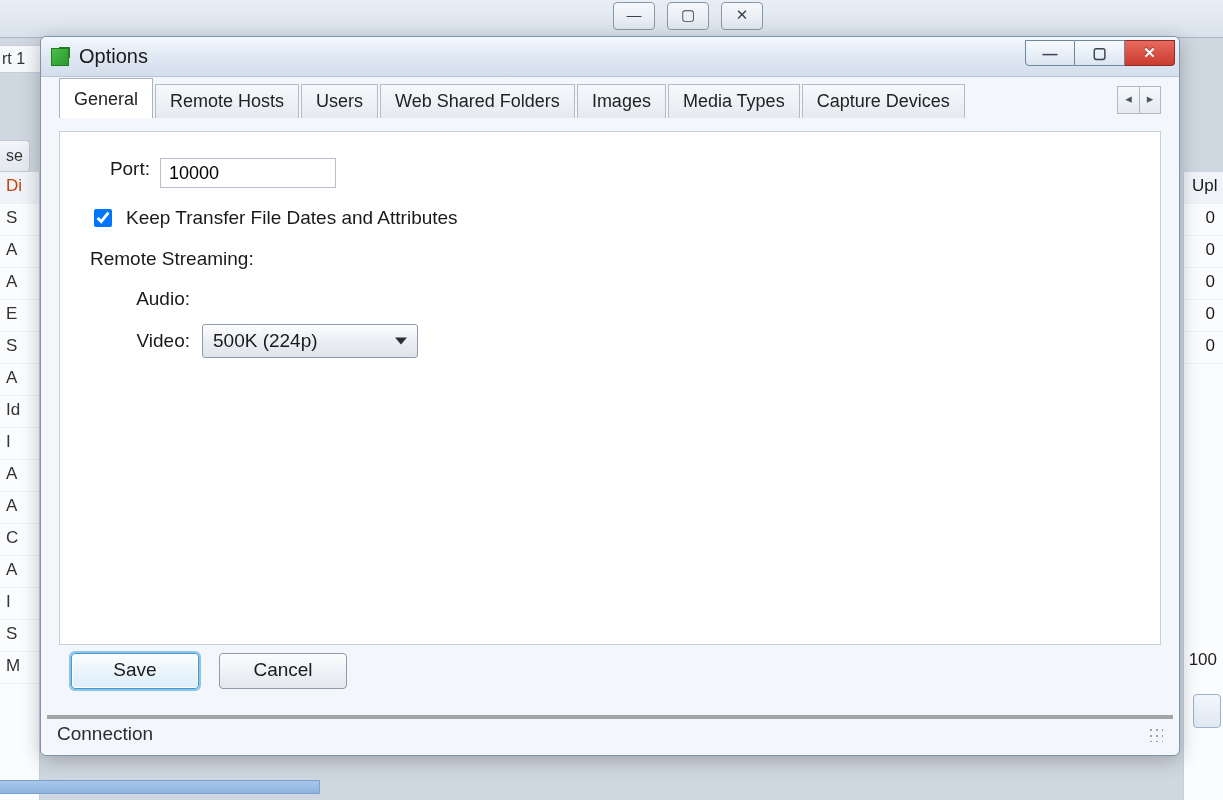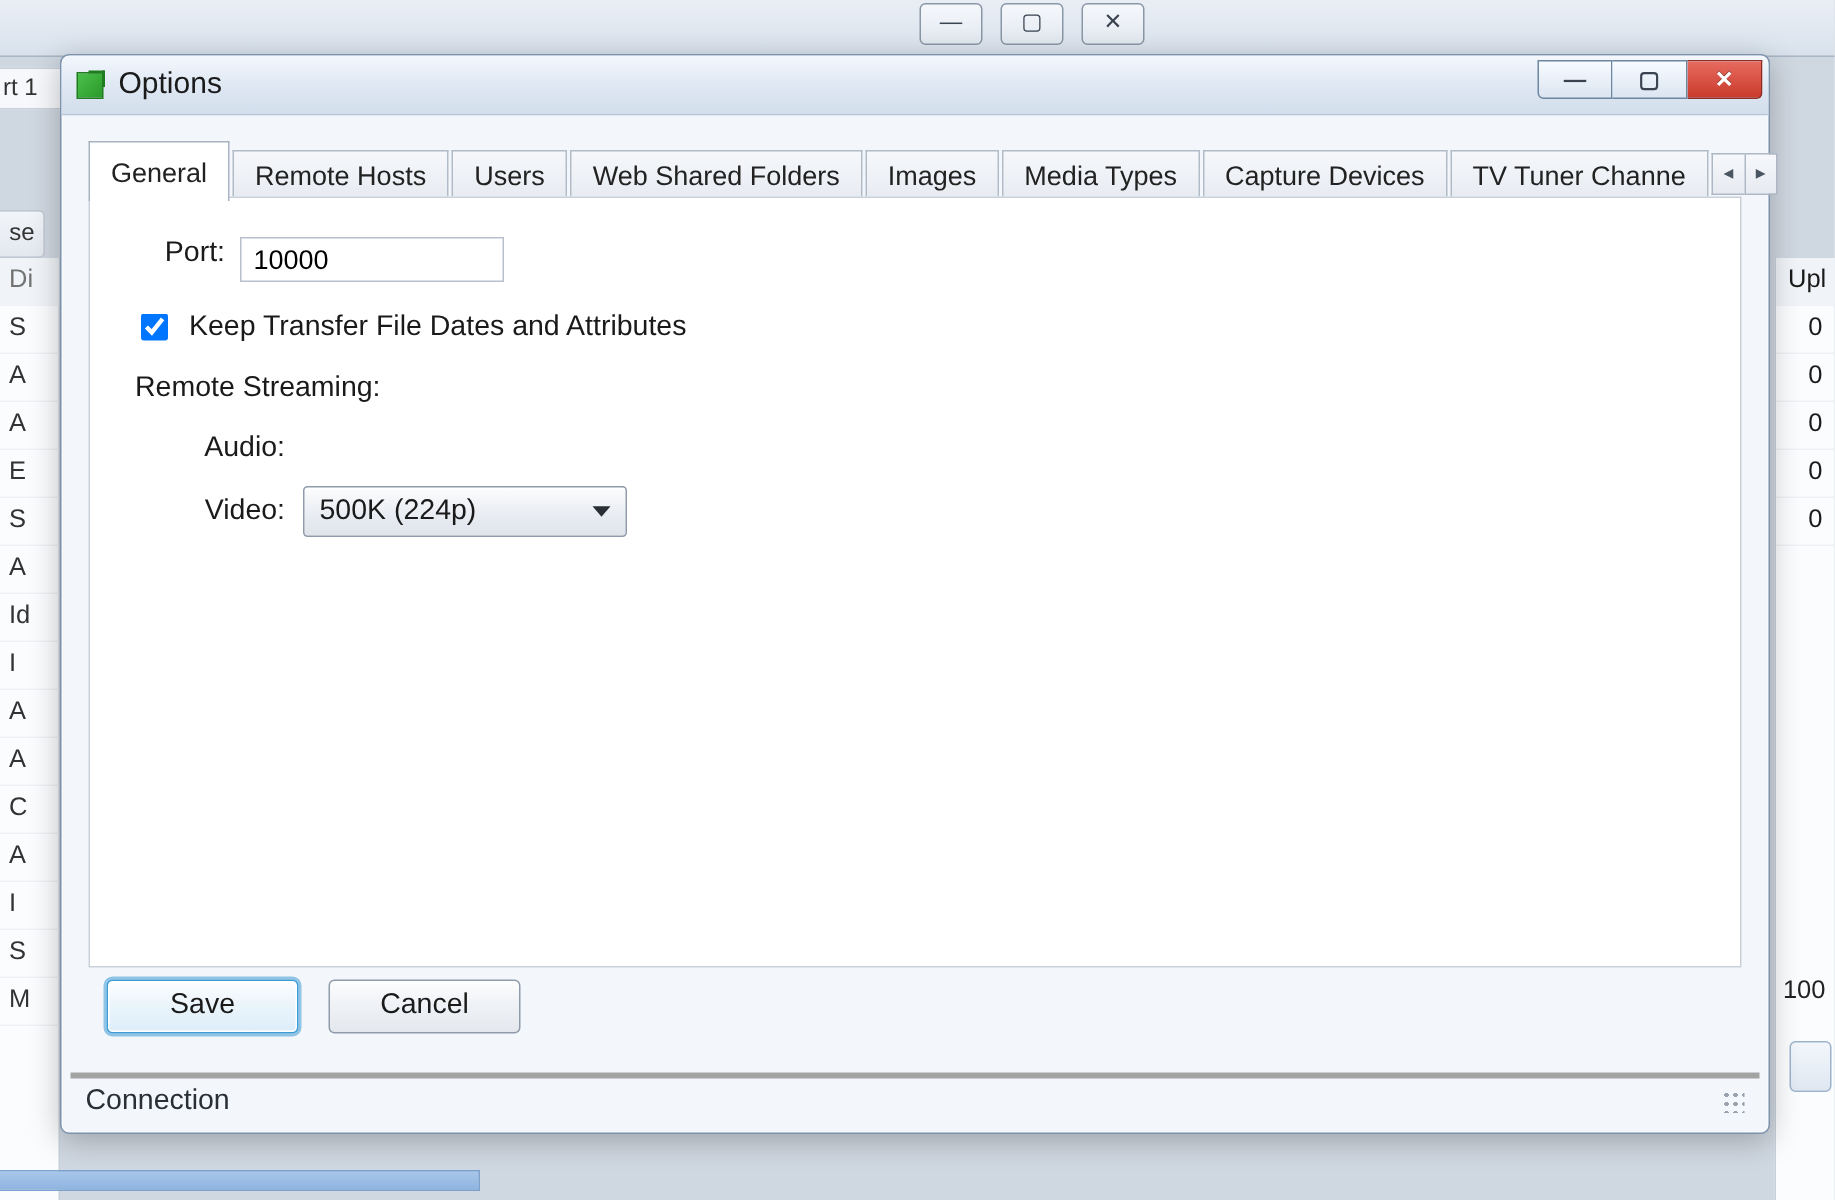--- a/index.html
+++ b/index.html
@@ -25,21 +25,21 @@
     line-height:24px;font-size:15px;color:#3a4350;
   }
   .bg-left-strip{
     position:absolute;left:0;top:38px;width:40px;bottom:0;
     background:#fbfcfe;border-right:1px solid #c7cfd9;
   }
   .bg-left-cell{
     height:32px;border-bottom:1px solid #eef1f5;padding:4px 6px;
     white-space:nowrap;overflow:hidden;color:#333;font-size:17px;
   }
-  .bg-left-cell.header{background:#f0f3f7;font-weight:400;color:#737373;}
+  .bg-left-cell.header{background:#f0f3f7;font-weight:400;color:#c2410c;}
   .bg-right-strip{
     position:absolute;right:0;top:38px;width:40px;bottom:0;
     background:#fbfcfe;border-left:1px solid #c7cfd9;
   }
   .bg-right-cell{height:32px;border-bottom:1px solid #eef1f5;padding:4px 8px;
     white-space:nowrap;overflow:hidden;font-size:17px;text-align:right;}
   .bg-right-cell.header{background:#f0f3f7;}
   .bg-bottom-100{position:absolute;right:6px;top:650px;color:#222;margin-left:41px;}
   .bg-bottom-btn{
     position:absolute;right:2px;top:694px;width:28px;height:34px;
@@ -98,21 +98,21 @@
   }
   .winbtn:first-child{border-left:1px solid #6f86a0;border-radius:0 0 0 4px;}
   .winbtn.close{
     background:linear-gradient(#e76a5e,#c93b2d);border-color:#8f2c22;
     border-radius:0 0 4px 0;
   }
   .winbtn.close .glyph{color:#fff;text-shadow:0 -1px 0 rgba(0,0,0,.4);}
   .winbtn .glyph{font-size:15px;color:#3a4350;font-weight:bold;}
   
   .tabstrip{
-    position:absolute;left:18px;right:18px;top:56px;height:40px;
+    position:absolute;left:18px;right:18px;top:40px;height:40px;
     display:flex;align-items:flex-end;
   }
   .tabstrip-inner{display:flex;height:40px;}
   .tab{
     padding:6px 14px 8px;border:1px solid #b2bcc8;border-bottom:none;
     background:linear-gradient(#f6f8fb 0%,#eef1f6 50%,#e6eaf0 100%);
     margin-right:2px;margin-top:6px;font-size:18px;color:#222;
     position:relative;top:1px;white-space:nowrap;
   }
   .tab.active{
@@ -260,21 +260,20 @@
 
   <div class="tabstrip">
     <div class="tabstrip-inner" id="tabs">
         <div class="tab active">General</div>
         <div class="tab">Remote Hosts</div>
         <div class="tab">Users</div>
         <div class="tab">Web Shared Folders</div>
         <div class="tab">Images</div>
         <div class="tab">Media Types</div>
         <div class="tab">Capture Devices</div>
-        <div class="tab">TV Tuner Channe</div>
       </div>
     <div class="tab-scroll">
       <div class="tab-scroll-btn">◂</div>
       <div class="tab-scroll-btn">▸</div>
     </div>
   </div>
 
   <div class="panel">
     <div class="row">
       <label class="lbl">Port:</label>

